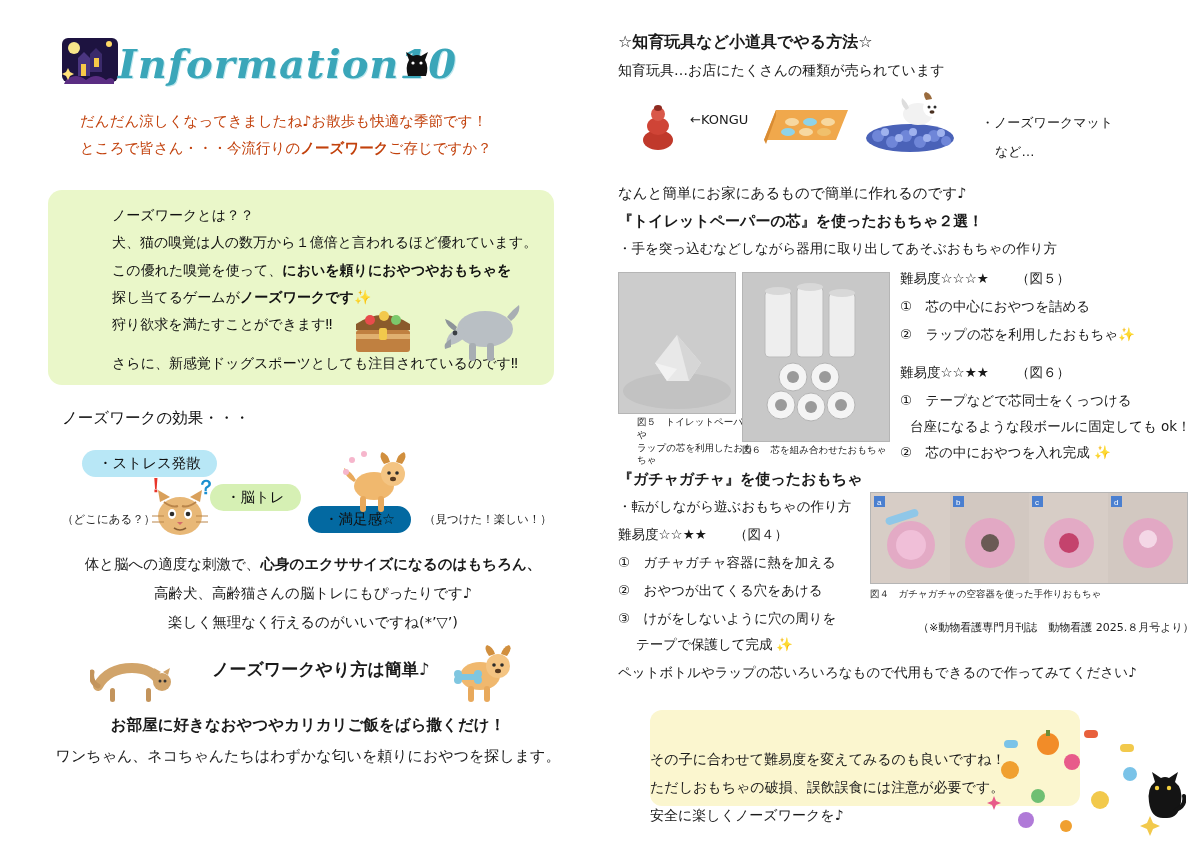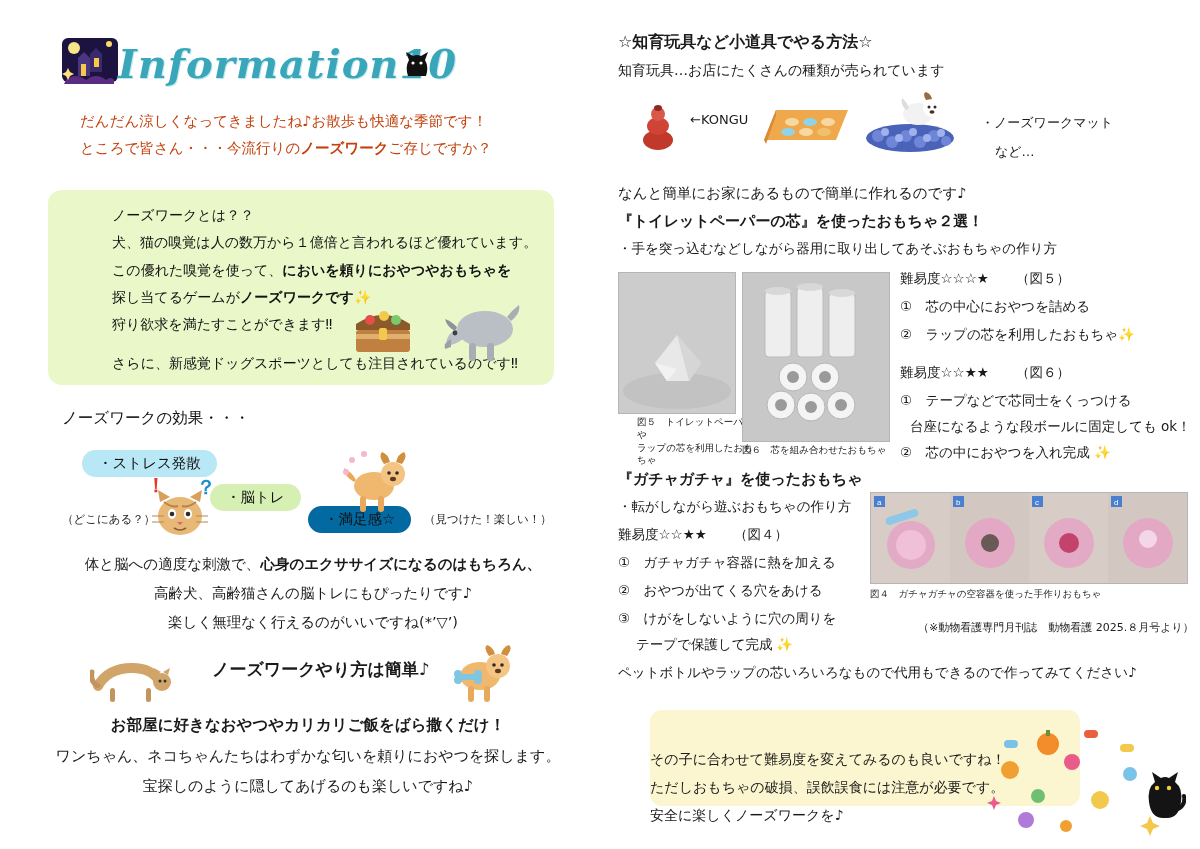--- a/index.html
+++ b/index.html
@@ -275,21 +275,20 @@
         <circle cx="8" cy="30" r="4"></circle>
           <circle cx="8" cy="36" r="4"></circle>
         <circle cx="28" cy="30" r="4"></circle>
           <circle cx="28" cy="36" r="4"></circle>
       </g>
     </svg>
 
     <div class="howto-body">
       <div class="b1">お部屋に好きなおやつやカリカリご飯をばら撒くだけ！</div>
       <div>ワンちゃん、ネコちゃんたちはわずかな匂いを頼りにおやつを探します。</div>
-      <div>宝探しのように隠してあげるのも楽しいですね♪</div>
     </div>
   </div>
 
   <div class="col-right">
 
     <div class="r-head">☆知育玩具など小道具でやる方法☆</div>
     <div class="r-sub">知育玩具…お店にたくさんの種類が売られています</div>
 
     <svg class="kong-img" viewBox="0 0 56 56">
       <ellipse cx="28" cy="44" rx="15" ry="10" fill="#c0392b"></ellipse>

